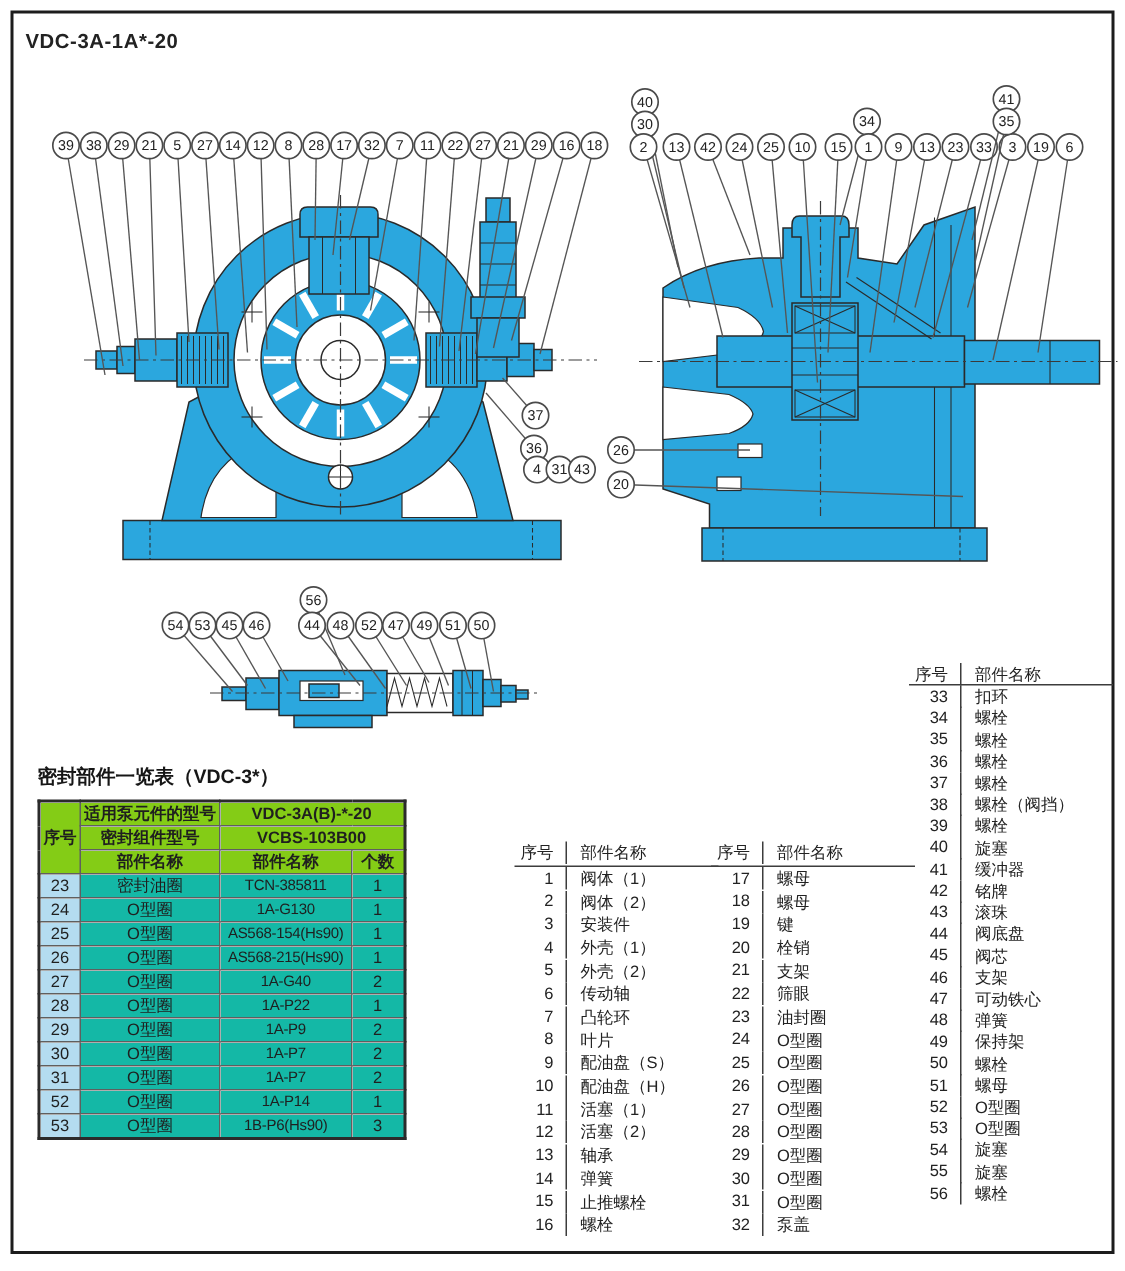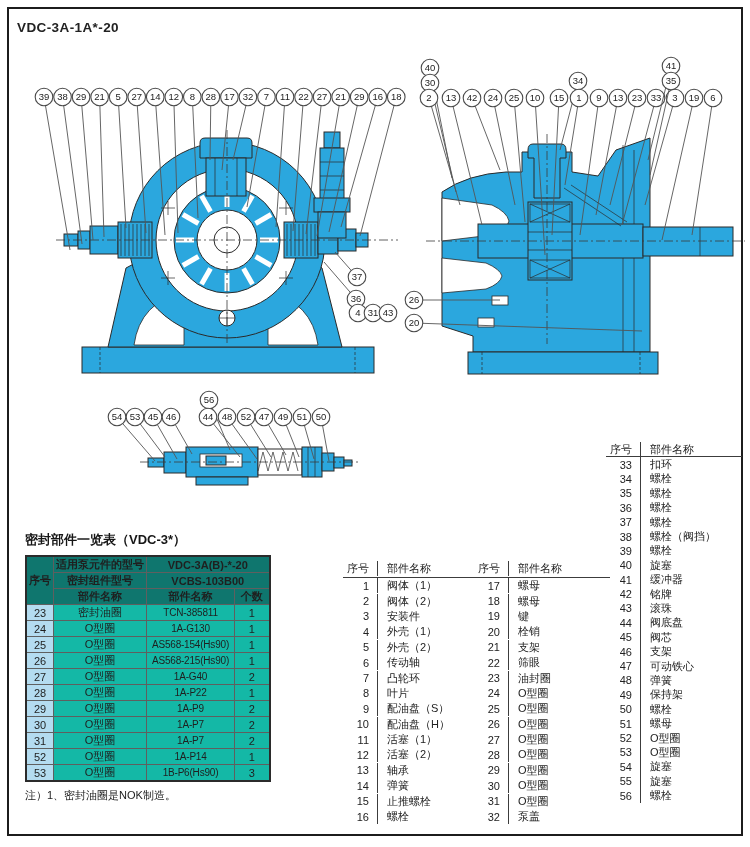--- a/index.html
+++ b/index.html
@@ -7,25 +7,25 @@
   body{width:750px;height:847px;position:relative;font-family:"Liberation Sans",sans-serif;color:#1f1f1f;overflow:hidden}
   .frame{position:absolute;left:7px;top:7px;width:736px;height:829px;border:2px solid #1c1c1c;background:#fff}
   .page-title{position:absolute;left:17px;top:20px;font-size:13.5px;font-weight:bold;letter-spacing:.4px;color:#222}
   svg.canvas{position:absolute;left:0;top:0}
   svg .art{stroke:#2a2a2a;stroke-width:1;fill:#2BA7DE}
   svg .thin{stroke:#2a2a2a;stroke-width:.7;fill:none}
   svg .cl{stroke:#3a3a3a;stroke-width:.8;fill:none;stroke-dasharray:9 3 2 3}
   svg text.bnum{font-size:9.5px;fill:#222;text-anchor:middle;font-family:"Liberation Sans",sans-serif}
 
   
-  .seal-block{position:absolute;left:25px;top:531px;width:260px}
+  .seal-block{position:absolute;left:25px;top:509px;width:260px}
   .seal-title{font-size:13px;font-weight:bold;margin-bottom:6px;color:#161616}
   table.seal{border-collapse:collapse;border:2px solid #2b2b2b;font-size:11px;table-layout:fixed}
   table.seal td{border:1px solid #5f5f5f;height:15px;padding:0 2px;text-align:center;background:#14b8a6;white-space:nowrap;overflow:hidden}
-  table.seal td.hd{background:#0f766e;font-weight:bold}
+  table.seal td.hd{background:#84cc16;font-weight:bold}
   table.seal td.c-no{background:#B4DCF0}
   table.seal td.c-model{font-weight:normal;font-size:10px;letter-spacing:-.2px}
   .notes{font-size:11px;margin-top:5px;line-height:1.5;color:#1d1d1d;white-space:nowrap}
   .notes .n2{padding-left:22px}
 
   
   .plist{position:absolute;font-size:11px;color:#222}
   .prow{display:flex;align-items:center}
   .plist .prow{height:15.4px}
   .plist.tight .prow{height:14.4px}
@@ -462,21 +462,20 @@
         <tr>
           <td class="c-no">53</td>
           <td>O型圈</td>
           <td class="c-model">1B-P6(Hs90)</td>
           <td>3</td>
         </tr>
 
     </tbody>
   </table>
   <div class="notes">
-    <div>注）1、密封油圈是NOK制造。</div>
   </div>
 </div>
 
 <div class="plist" style="left:343px;top:560px">
   <div class="prow phead">
     <span class="pno">序号</span>
     <span class="pname">部件名称</span>
   </div>
 
     <div class="prow">

